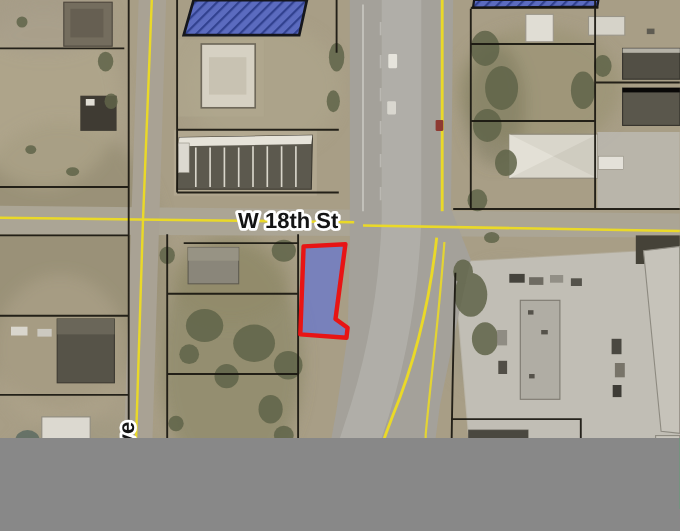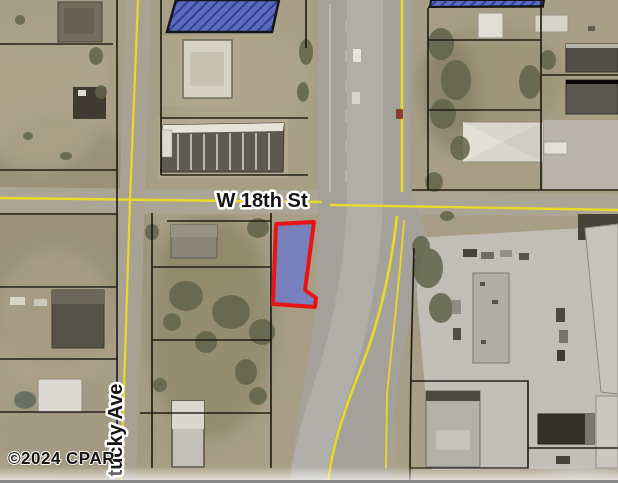--- a/index.html
+++ b/index.html
@@ -1,17 +1,17 @@
 <!DOCTYPE html>
 <html><head>
 <meta charset="utf-8">
 <style>
   html,body{margin:0;padding:0;background:#888;}
   #stage{
-    position:relative;width:618px;height:480px;overflow:hidden;
+    position:relative;width:618px;height:398px;overflow:hidden;
     background:#22c55e;font-family:"Liberation Sans",sans-serif;
   }
   svg{display:block}
   .photo{filter:blur(.5px)}
   .street-label{
     font-family:"Liberation Sans",sans-serif;font-weight:bold;font-size:20px;
     fill:#141414;stroke:#ffffff;stroke-width:5px;paint-order:stroke;stroke-linejoin:round;
   }
   .watermark{
     font-family:"Liberation Sans",sans-serif;font-weight:bold;font-size:17px;

